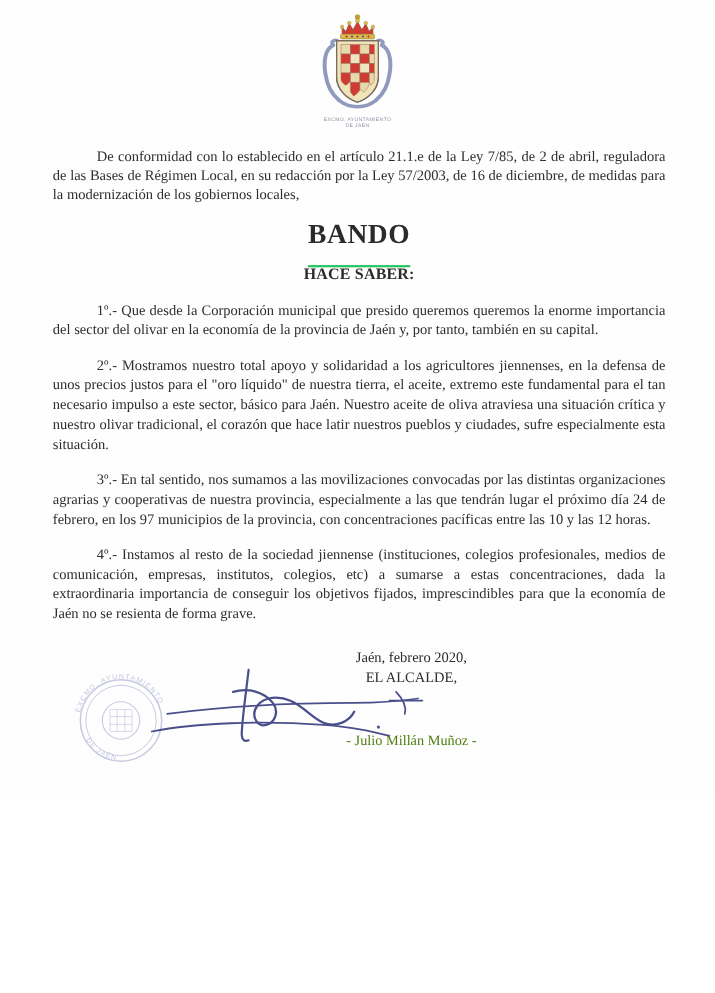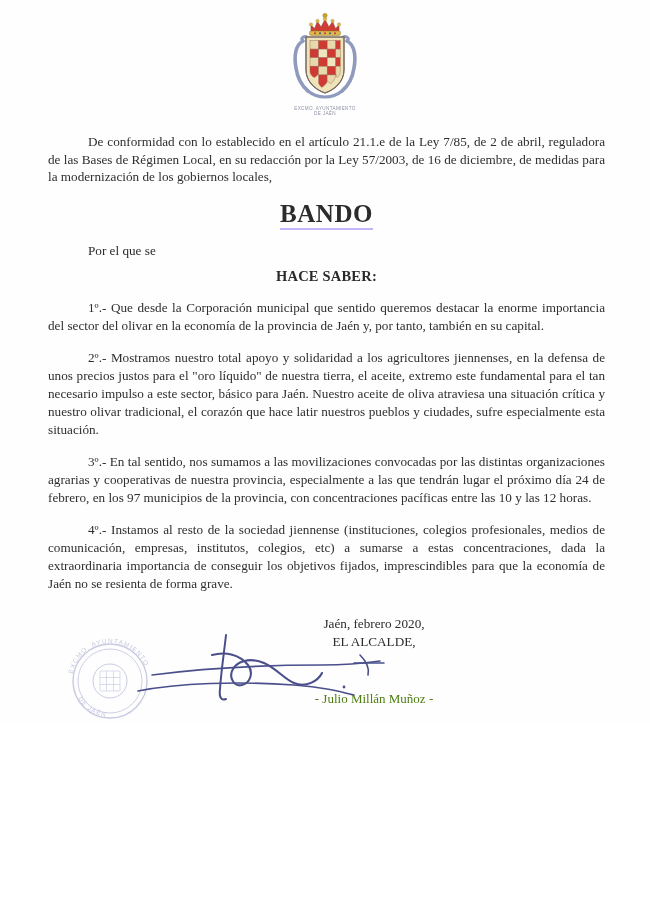--- a/index.html
+++ b/index.html
@@ -75,22 +75,22 @@
 
   .bando {
     text-align: center;
     font-size: 25px;
     font-weight: bold;
     letter-spacing: .5px;
     margin: 12px 0 14px 0;
     display: block;
   }
   .bando span {
-    border-bottom: 2px solid #c4b5fd;
-    padding-bottom: 1px;
+    border-bottom: 2px solid #22c55e;
+    padding-bottom: 14px;
   }
 
   .hace-saber {
     text-align: center;
     font-size: 14.5px;
     font-weight: bold;
     margin: 8px 0 14px 0;
     letter-spacing: .2px;
   }
 
@@ -207,25 +207,24 @@
     </div>
   </div>
 
   <div class="body-wrap">
 
     <p class="para">De conformidad con lo establecido en el artículo 21.1.e de la Ley 7/85, de 2 de abril, reguladora de las Bases de Régimen Local, en su redacción por la Ley 57/2003, de 16 de diciembre, de medidas para la modernización de los gobiernos locales,</p>
 
 
     <div class="bando"><span>BANDO</span></div>
 
-    <p class="line-plain">Por el que se</p>
 
     <div class="hace-saber">HACE SABER:</div>
 
-    <p class="para">1º.- Que desde la Corporación municipal que sentido queremos destacar la enorme importancia del sector del olivar en la economía de la provincia de Jaén y, por tanto, también en su capital.</p>
+    <p class="para">1º.- Que desde la Corporación municipal que presido queremos queremos la enorme importancia del sector del olivar en la economía de la provincia de Jaén y, por tanto, también en su capital.</p>
     <p class="para">2º.- Mostramos nuestro total apoyo y solidaridad a los agricultores jiennenses, en la defensa de unos precios justos para el "oro líquido" de nuestra tierra, el aceite, extremo este fundamental para el tan necesario impulso a este sector, básico para Jaén. Nuestro aceite de oliva atraviesa una situación crítica y nuestro olivar tradicional, el corazón que hace latir nuestros pueblos y ciudades, sufre especialmente esta situación.</p>
     <p class="para">3º.-  En tal sentido, nos sumamos a las movilizaciones convocadas por las distintas organizaciones agrarias y cooperativas de nuestra provincia, especialmente a las que tendrán lugar el próximo día 24 de febrero, en los 97 municipios de la provincia, con concentraciones pacíficas entre las 10 y las 12 horas.</p>
     <p class="para">4º.- Instamos al resto de la sociedad jiennense (instituciones, colegios profesionales, medios de comunicación, empresas, institutos, colegios, etc) a sumarse a estas concentraciones, dada la extraordinaria importancia de conseguir los objetivos fijados, imprescindibles para que la economía de Jaén no se resienta de forma grave.</p>
 
 
     <div class="sign-block">
 
       <div class="sign-lines">
         <div>Jaén, febrero 2020,</div>
         <div>EL ALCALDE,</div>

